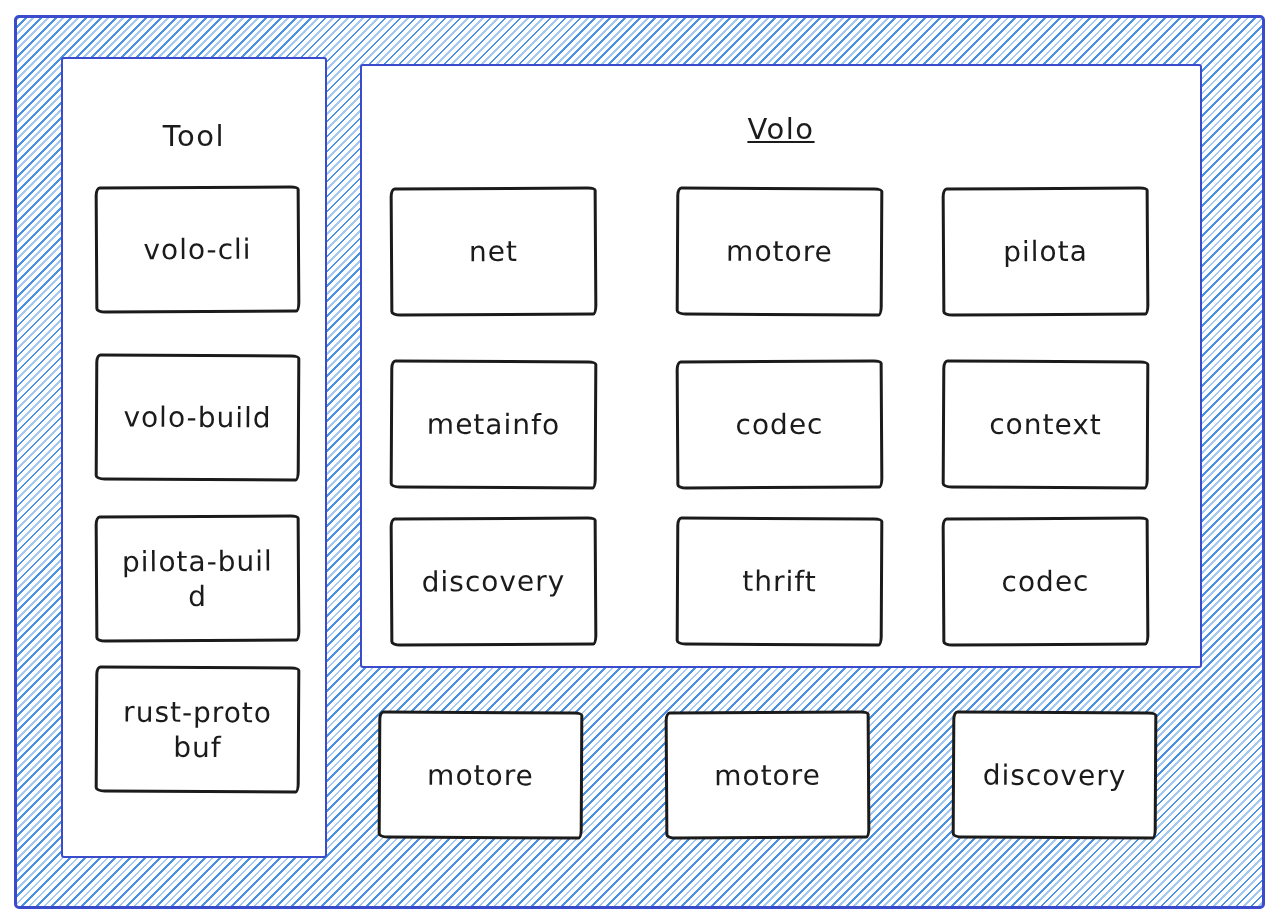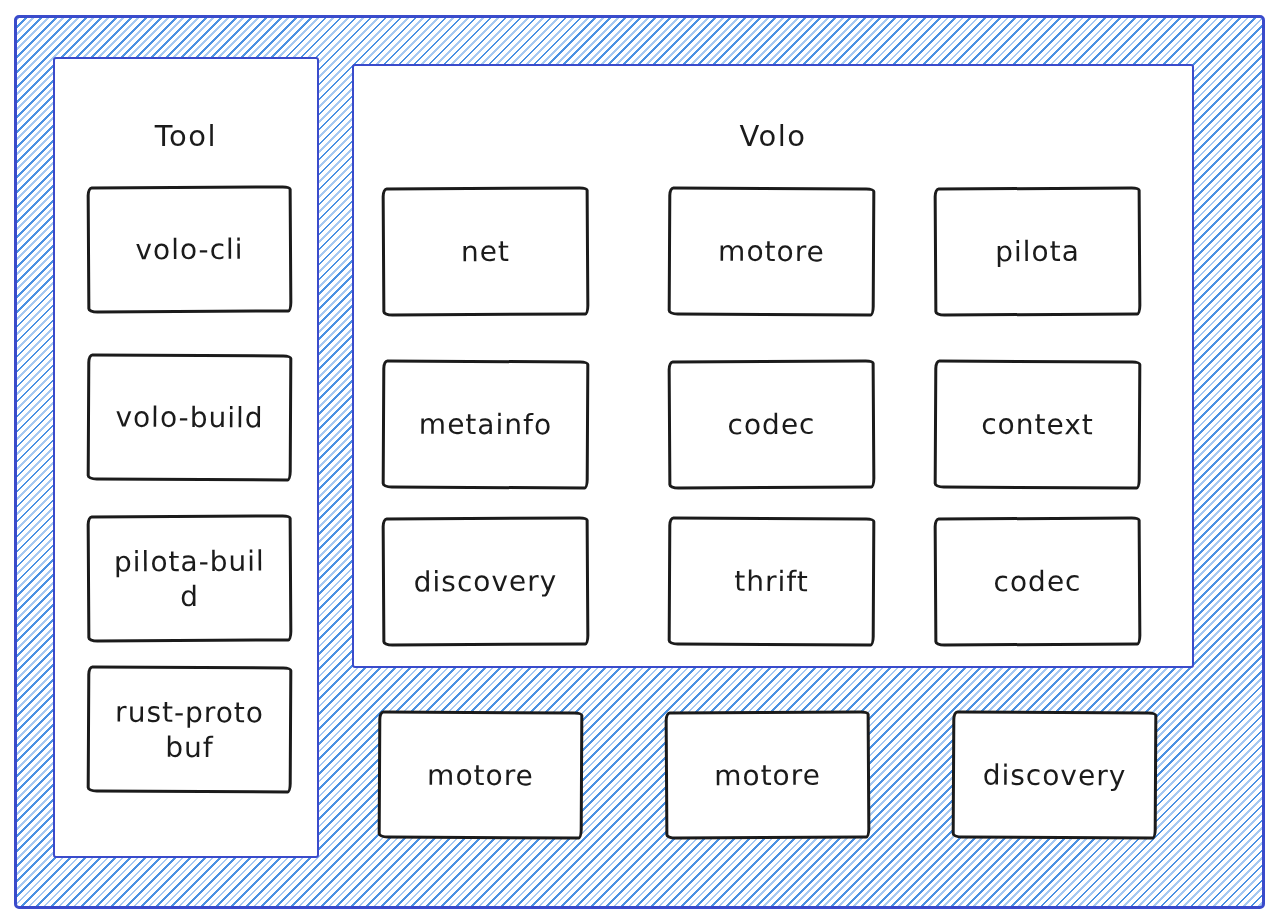--- a/index.html
+++ b/index.html
@@ -27,33 +27,34 @@
         transparent 7.2px, transparent 10.6px),
       #ffffff;
   }
 
   
   .panel{
     position:absolute;
     background:var(--panel-bg);
     border:2.5px solid var(--frame-border);
     border-radius:3px;
+    margin-left:8px;
   }
   .tool-panel{left:53px;top:57px;width:266px;height:801px;}
   .volo-panel{left:352px;top:64px;width:842px;height:604px;}
 
   .panel-title{
     position:absolute;left:0;width:100%;
     text-align:center;
     font-size:29px;font-weight:normal;
     letter-spacing:1.5px;
     color:var(--box-text);
   }
   .tool-panel .panel-title{top:60px;}
-  .volo-panel .panel-title{top:53px;}
+  .volo-panel .panel-title{top:46px;text-decoration:underline;}
 
   
   .box{
     position:absolute;
     background:#ffffff;
     border:3px solid var(--box-border);
     border-radius:5px 9px 4px 10px / 9px 4px 10px 5px;
     display:flex;align-items:center;justify-content:center;
     text-align:center;
     font-size:28px;letter-spacing:1px;

